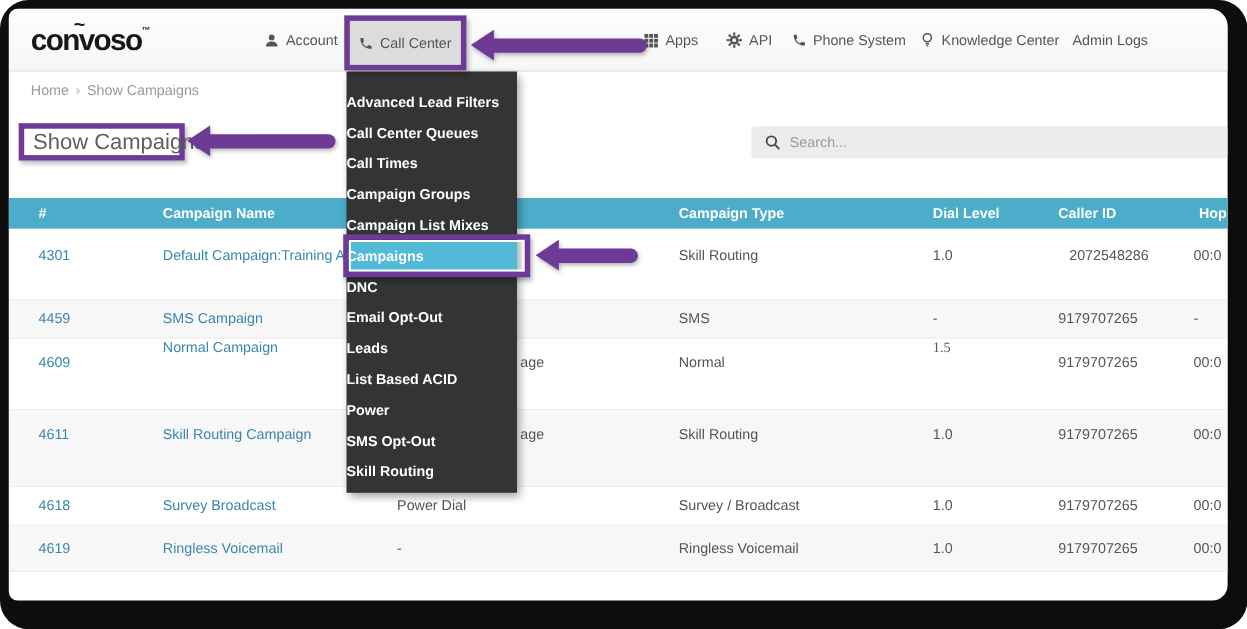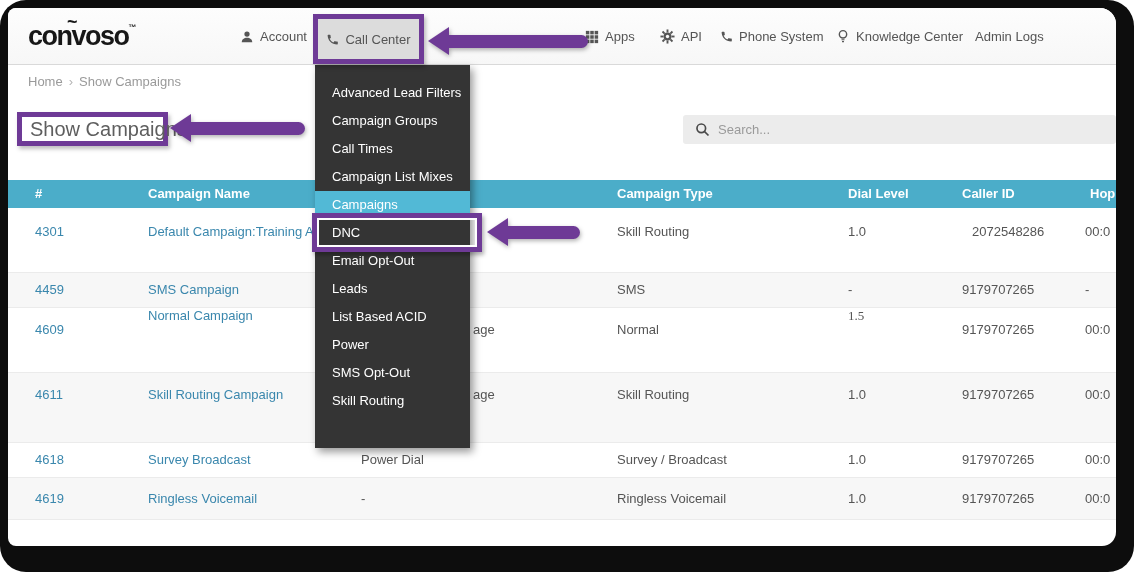--- a/index.html
+++ b/index.html
@@ -56,21 +56,21 @@
   .c-type { left:609px; }
   .c-lvl  { left:840px; }
   .c-cid  { left:954px; }
   .c-hop  { left:1077px; }
   .h-num  { left:27px; } .h-name { left:140px; } .h-type { left:609px; }
   .h-lvl  { left:840px; } .h-cid { left:954px; } .h-hop { left:1082px; }
 
   
   .dropdown { position:absolute; left:307px; top:57px; width:155px; height:383px;
               background:#343434; z-index:50; box-shadow:3px 4px 8px rgba(0,0,0,.4); padding-top:14px; }
-  .dd-item { height:28px; line-height:28px; padding-left:17px; font-size:13px; font-weight:normal;
+  .dd-item { height:28px; line-height:28px; font-size:13px; font-weight:bold;
              color:#fff; cursor:pointer; white-space:nowrap; }
   .dd-item.hl { background:#52b9d6; }
   .cc-menu-box { position:absolute; left:304px; top:205px; width:170px; height:39px;
                  border:5px solid #6e3a96; box-shadow:inset 0 0 0 2px #fff, 2px 3px 4px rgba(0,0,0,.3);
                  z-index:65; }
 
   
   .arrow { position:absolute; z-index:80; filter:drop-shadow(1px 2px 2px rgba(0,0,0,.3)); }
   .arrow .head { position:absolute; left:0; top:0; width:0; height:0;
                  border-top:14px solid transparent; border-bottom:14px solid transparent;
@@ -240,22 +240,23 @@
       <span class="c-name link" style="top:13px;">Ringless Voicemail</span>
       <span class="c-mode" style="top:13px;">-</span>
       <span class="c-type" style="top:13px;">Ringless Voicemail</span>
       <span class="c-lvl" style="top:13px;">1.0</span>
       <span class="c-cid" style="top:13px;">9179707265</span>
       <span class="c-hop" style="top:13px;">00:0</span>
     </div>
 
     <div class="dropdown">
       <div class="dd-item">Advanced Lead Filters</div>
+      <div class="dd-item">Call Center Queues</div>
+      <div class="dd-item">Call Times</div>
       <div class="dd-item">Campaign Groups</div>
-      <div class="dd-item">Call Times</div>
       <div class="dd-item">Campaign List Mixes</div>
       <div class="dd-item hl">Campaigns</div>
       <div class="dd-item">DNC</div>
       <div class="dd-item">Email Opt-Out</div>
       <div class="dd-item">Leads</div>
       <div class="dd-item">List Based ACID</div>
       <div class="dd-item">Power</div>
       <div class="dd-item">SMS Opt-Out</div>
       <div class="dd-item">Skill Routing</div>
     </div>

